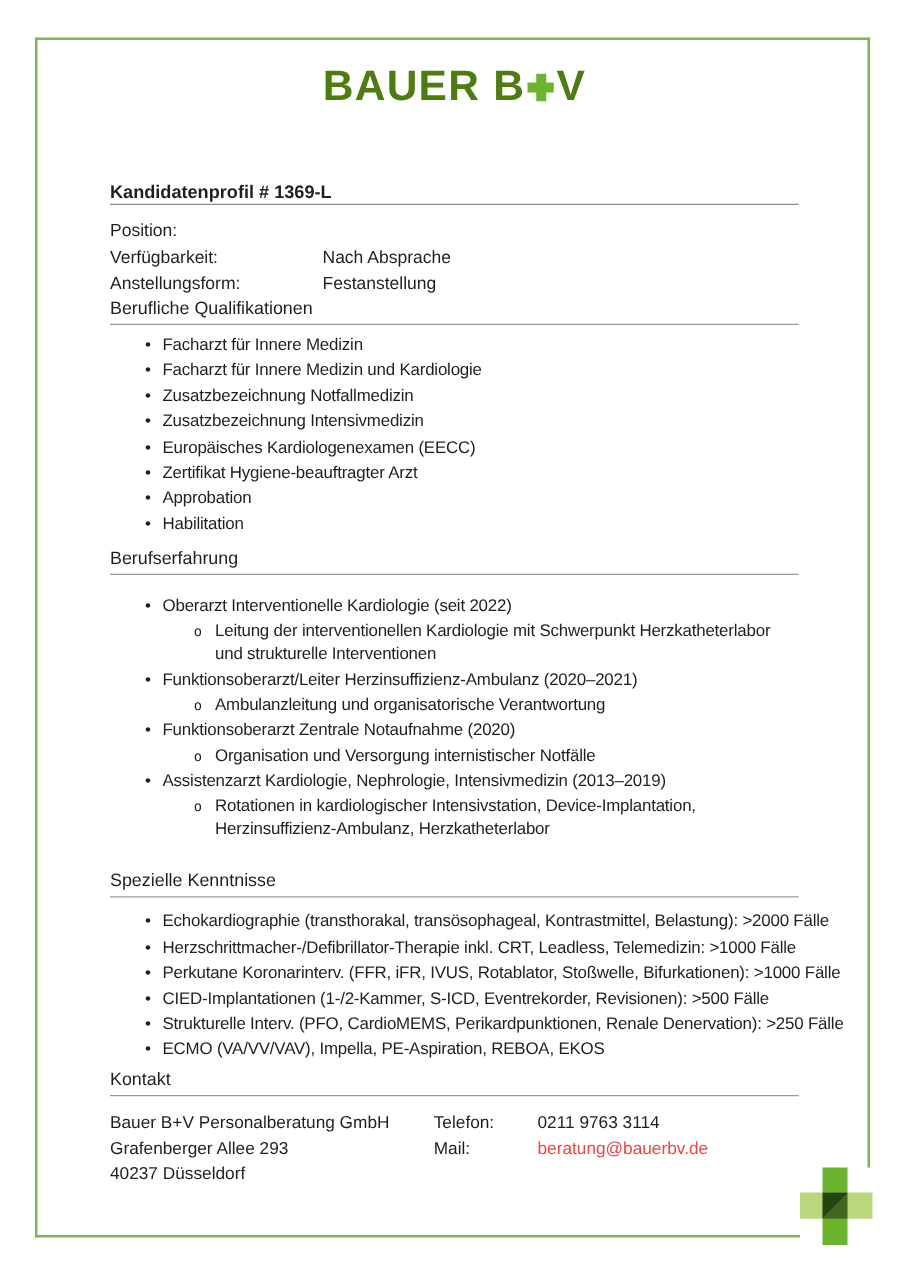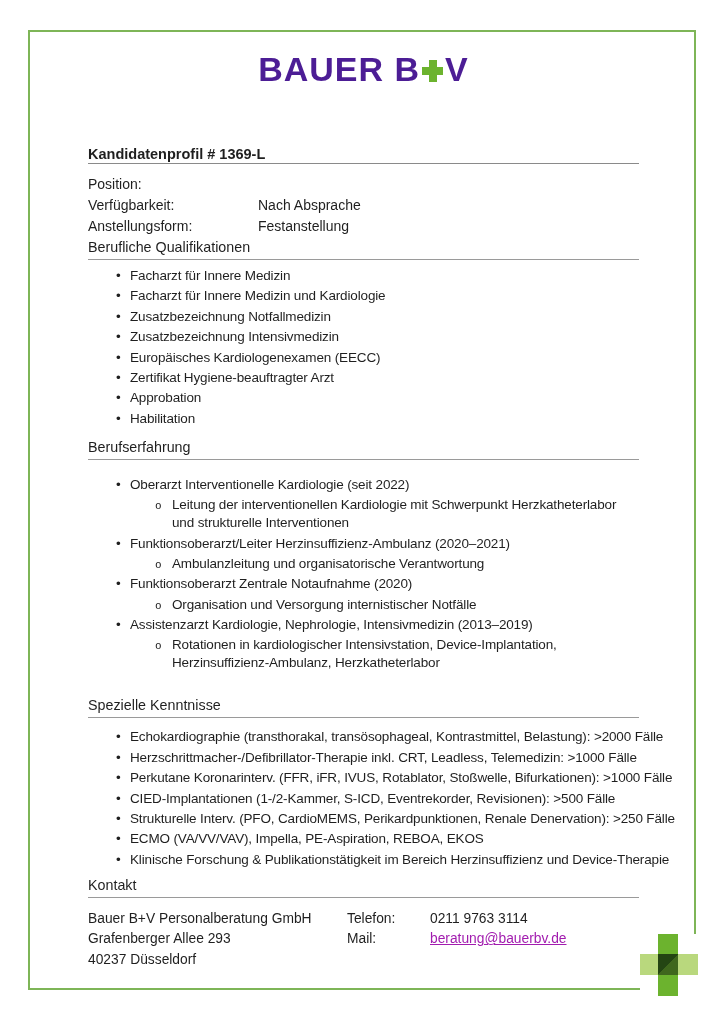--- a/index.html
+++ b/index.html
@@ -20,21 +20,21 @@
   
   .cross-v { position:absolute; left:658px; top:934px; width:20px; height:62px; background:#6CB32E; }
   .cross-h { position:absolute; left:640px; top:954px; width:58px; height:21px; background:#B9D87D; }
   .cross-overlap { position:absolute; left:658px; top:954px; width:20px; height:21px;
     background:linear-gradient(135deg,#244513 0%,#244513 50%,#3F671D 50%,#3F671D 100%); }
 
   .content { position:absolute; left:88px; top:0; width:551px; }
 
   
   .logo { margin-top:50px; text-align:center; font-weight:bold; font-size:34px;
-          letter-spacing:1px; color:#4c1d95; line-height:38px; white-space:nowrap; }
+          letter-spacing:1px; color:#4d7c0f; line-height:38px; white-space:nowrap; }
   .logo-plus { display:inline-block; position:relative; width:21px; height:22px; margin:0 2px; vertical-align:-1px; }
   .logo-plus .pv { position:absolute; left:7px; top:0;  width:8px;  height:22px; background:#6CB32E; }
   .logo-plus .ph { position:absolute; left:0;  top:7px; width:21px; height:8px;  background:#6CB32E; }
 
   .doc-title { margin-top:58px; font-weight:bold; font-size:14.5px; line-height:17px;
                padding-bottom:0; border-bottom:1.7px solid #8A8A8A; }
 
   .kv { margin-top:10px; font-size:14px; }
   .kv-row { display:flex; line-height:21px; }
   .kv-label { width:170px; }
@@ -54,21 +54,21 @@
   .doc-list li.sub::before { content:"o"; left:67px; top:1px;
       font-family:"DejaVu Sans Mono", monospace; font-size:11px; }
   ul.exp-list { margin-top:16px; }
   ul.skills-list { margin-top:10px; }
   ul.skills-list li { white-space:nowrap; }
 
   .contact-block { display:flex; margin-top:11px; font-size:13.8px; line-height:20.5px; }
   .contact-addr   { width:259px; }
   .contact-labels { width:83px; }
   .contact-values { flex:1; }
-  .email-link { color:#a21caf; text-decoration:underline; cursor:pointer; }
+  .email-link { color:#ef4444; cursor:pointer; }
 </style>
 </head>
 <body>
 
 <div class="page">
 
   <div class="frame-top"></div>
   <div class="frame-left"></div>
   <div class="frame-right"></div>
   <div class="frame-bottom"></div>
@@ -124,21 +124,20 @@
     </ul>
 
     <div class="section-heading mt-skills">Spezielle Kenntnisse</div>
     <ul class="doc-list skills-list">
       <li>Echokardiographie (transthorakal, transösophageal, Kontrastmittel, Belastung): &gt;2000 Fälle</li>
       <li>Herzschrittmacher-/Defibrillator-Therapie inkl. CRT, Leadless, Telemedizin: &gt;1000 Fälle</li>
       <li>Perkutane Koronarinterv. (FFR, iFR, IVUS, Rotablator, Stoßwelle, Bifurkationen): &gt;1000 Fälle</li>
       <li>CIED-Implantationen (1-/2-Kammer, S-ICD, Eventrekorder, Revisionen): &gt;500 Fälle</li>
       <li>Strukturelle Interv. (PFO, CardioMEMS, Perikardpunktionen, Renale Denervation): &gt;250 Fälle</li>
       <li>ECMO (VA/VV/VAV), Impella, PE-Aspiration, REBOA, EKOS</li>
-      <li>Klinische Forschung &amp; Publikationstätigkeit im Bereich Herzinsuffizienz und Device-Therapie</li>
     </ul>
 
     <div class="section-heading mt-kontakt">Kontakt</div>
     <div class="contact-block">
       <div class="contact-addr">
         <div>Bauer B+V Personalberatung GmbH</div>
         <div>Grafenberger Allee 293</div>
         <div>40237 Düsseldorf</div>
       </div>
       <div class="contact-labels">

